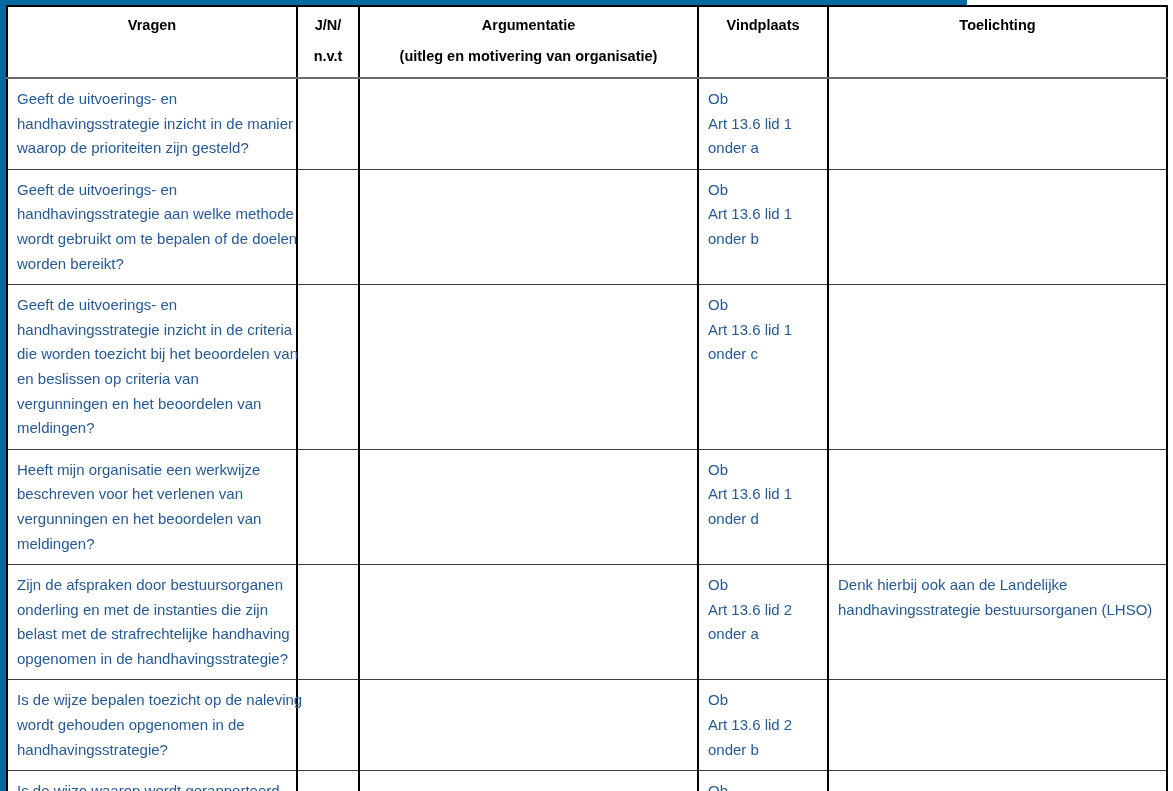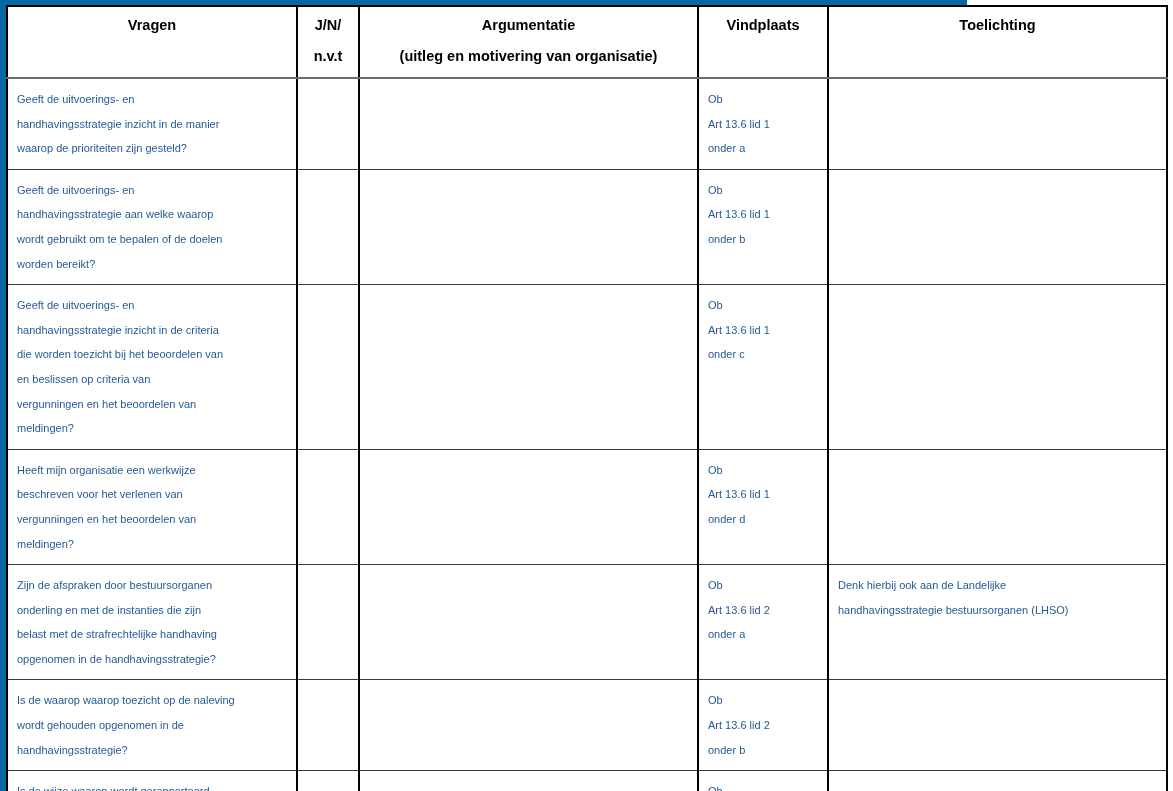--- a/index.html
+++ b/index.html
@@ -55,21 +55,21 @@
     font-size: 14.5px;
     line-height: 31px;
     padding: 3px 4px 5px 4px;
   }
   .hdr-line2 {
     display: block;
   }
 
   .cell-inner {
     color: #265a95;
-    font-size: 11px;
+    font-size: 15px;
     line-height: 24.6px;
     padding: 8px 10px 8px 9px;
     min-height: 20px;
   }
   .cell-inner .ln { display: block; white-space: nowrap; }
   .cell-empty { padding: 0; height: 100%; }
 
   
   tr.r0 td { height: 71px; }
   tr.r1 td { height: 94px; }
@@ -148,21 +148,21 @@
             </div>
           </td>
           <td>
             <div class="cell-inner cell-empty"></div>
           </td>
         </tr>
         <tr class="r1">
           <td>
             <div class="cell-inner">
               <span class="ln">Geeft de uitvoerings- en</span>
-              <span class="ln">handhavingsstrategie aan welke waarop</span>
+              <span class="ln">handhavingsstrategie aan welke methode</span>
               <span class="ln">wordt gebruikt om te bepalen of de doelen</span>
               <span class="ln">worden bereikt?</span>
             </div>
           </td>
           <td>
             <div class="cell-inner cell-empty"></div>
           </td>
           <td>
             <div class="cell-inner cell-empty"></div>
           </td>
@@ -256,21 +256,21 @@
           <td>
             <div class="cell-inner">
               <span class="ln">Denk hierbij ook aan de Landelijke</span>
               <span class="ln">handhavingsstrategie bestuursorganen (LHSO)</span>
             </div>
           </td>
         </tr>
         <tr class="r5">
           <td>
             <div class="cell-inner">
-              <span class="ln">Is de waarop waarop toezicht op de naleving</span>
+              <span class="ln">Is de wijze bepalen toezicht op de naleving</span>
               <span class="ln">wordt gehouden opgenomen in de</span>
               <span class="ln">handhavingsstrategie?</span>
             </div>
           </td>
           <td>
             <div class="cell-inner cell-empty"></div>
           </td>
           <td>
             <div class="cell-inner cell-empty"></div>
           </td>

